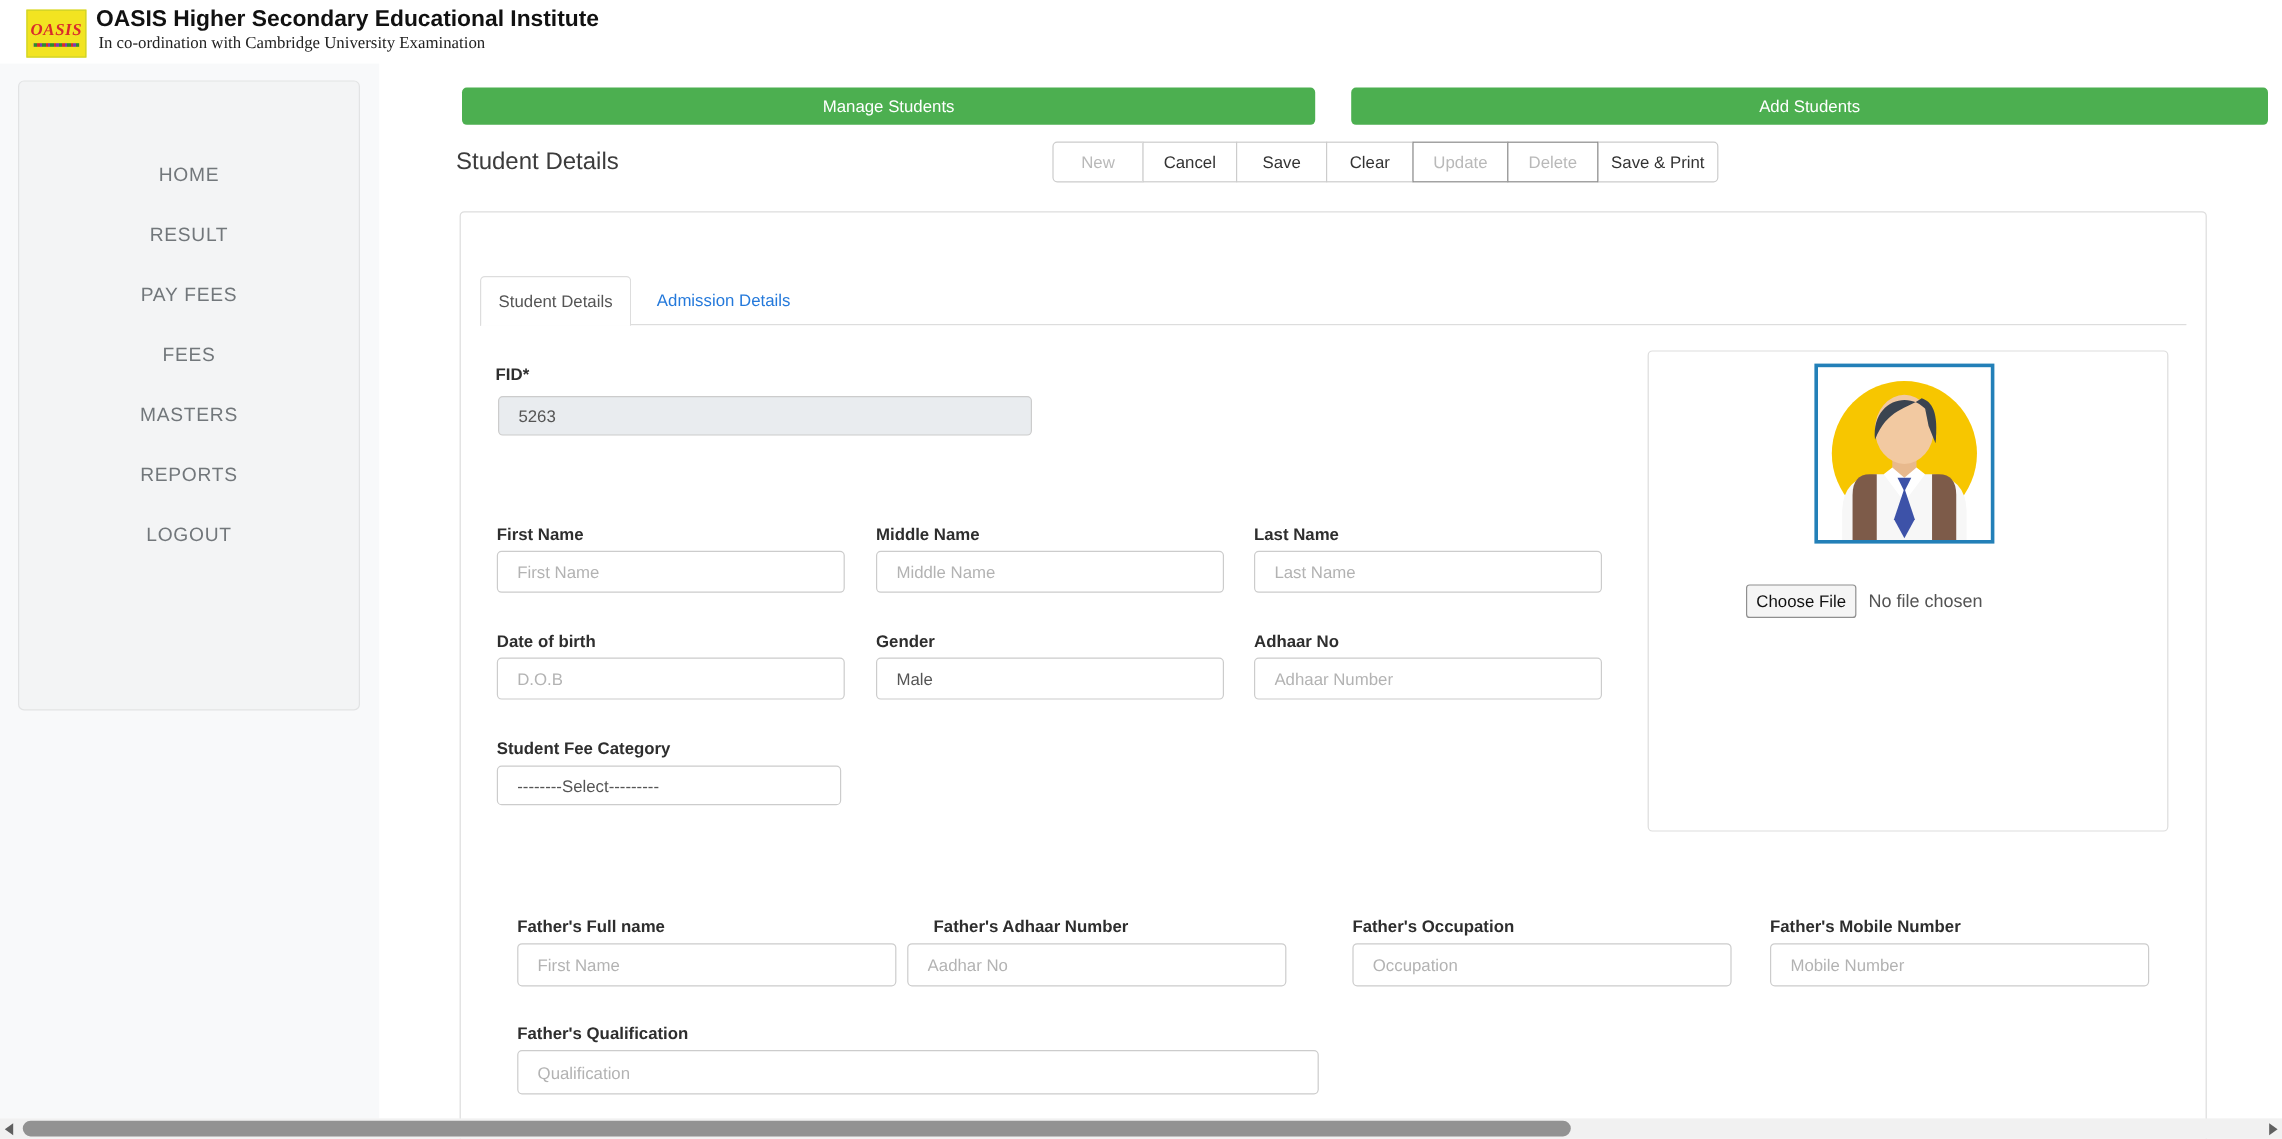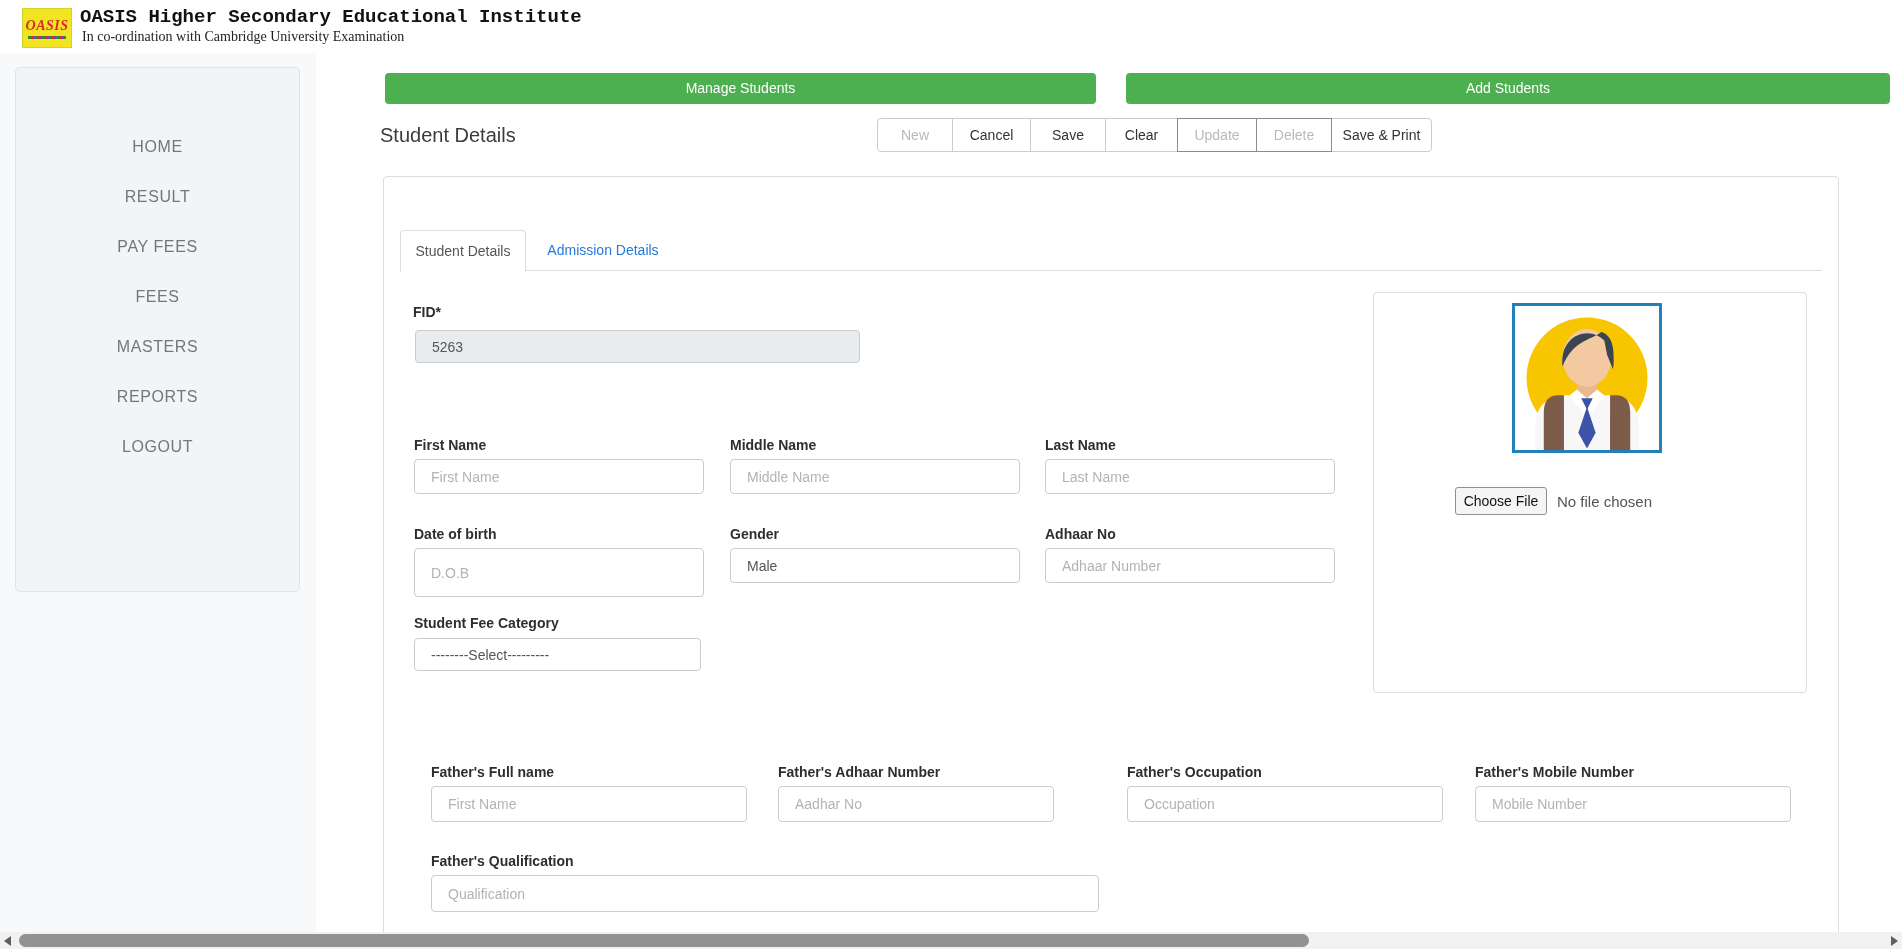--- a/index.html
+++ b/index.html
@@ -8,21 +8,21 @@
   .abs { position:absolute; }
 
   
   #header { left:0; top:0; width:1902px; height:53px; background:#fff; }
   #logo-box { left:22px; top:8px; width:50px; height:40px; background:#f2e421;
     border:1px solid #cdd32a; display:flex; flex-direction:column; align-items:center; justify-content:center; }
   #logo-text { color:#d92b2b; font-weight:bold; font-style:italic; font-size:14px; letter-spacing:0.5px;
     font-family:"Liberation Serif", serif; }
   #logo-underline { width:38px; height:3px; margin-top:2px;
     background:repeating-linear-gradient(90deg,#2e8b2e 0 3px,#d92b2b 3px 5px,#7a3bb5 5px 7px); }
-  #inst-title { left:80px; top:6px; font-family:Liberation Mono, monospace; font-weight:bold;
+  #inst-title { left:80px; top:6px; font-family:Liberation Sans, sans-serif; font-weight:bold;
     font-size:19px; color:#111; }
   #inst-subtitle { left:82px; top:29px; font-family:"Liberation Serif", serif;
     font-size:14px; color:#222; }
 
   
   #side-col { left:0; top:53px; width:316px; height:879px; background:#f8f9fa; }
   #side-card { left:15px; top:14px; width:285px; height:525px; background:#f3f4f5;
     border:1px solid #e2e3e4; border-radius:5px; padding-top:54px; }
   .side-item { height:50px; line-height:50px; text-align:center; color:#72777b;
     font-size:16px; letter-spacing:0.6px; cursor:pointer; }
@@ -136,21 +136,21 @@
 <div class="abs f-label" style="left:730px; top:437px">Middle Name</div>
 <div class="f-wrap" style="left:730px; top:459px; width:290px; height:35px">
   <input class="f-input" placeholder="Middle Name" style="">
 </div>
 <div class="abs f-label" style="left:1045px; top:437px">Last Name</div>
 <div class="f-wrap" style="left:1045px; top:459px; width:290px; height:35px">
   <input class="f-input" placeholder="Last Name" style="">
 </div>
 
 <div class="abs f-label" style="left:414px; top:526px">Date of birth</div>
-<div class="f-wrap" style="left:414px; top:548px; width:290px; height:49px">
+<div class="f-wrap" style="left:414px; top:548px; width:290px; height:35px">
   <input class="f-input" placeholder="D.O.B" style="">
 </div>
 <div class="abs f-label" style="left:730px; top:526px">Gender</div>
 <div class="f-wrap" style="left:730px; top:548px; width:290px; height:35px">
   <div class="f-input f-value">Male</div>
 </div>
 <div class="abs f-label" style="left:1045px; top:526px">Adhaar No</div>
 <div class="f-wrap" style="left:1045px; top:548px; width:290px; height:35px">
   <input class="f-input" placeholder="Adhaar Number" style="">
 </div>
@@ -179,21 +179,21 @@
 <div id="file-row" class="abs">
   <div id="choose-file-btn">Choose File</div>
   <div id="file-status">No file chosen</div>
 </div>
 
 <div class="abs f-label" style="left:431px; top:764px">Father's Full name</div>
 <div class="f-wrap" style="left:431px; top:786px; width:316px; height:36px">
   <input class="f-input" placeholder="First Name" style="">
 </div>
 <div class="abs f-label" style="left:778px; top:764px">Father's Adhaar Number</div>
-<div class="f-wrap" style="left:778px; top:786px; width:276px; height:36px">
+<div class="f-wrap" style="left:756px; top:786px; width:316px; height:36px">
   <input class="f-input" placeholder="Aadhar No" style="">
 </div>
 <div class="abs f-label" style="left:1127px; top:764px">Father's Occupation</div>
 <div class="f-wrap" style="left:1127px; top:786px; width:316px; height:36px">
   <input class="f-input" placeholder="Occupation" style="">
 </div>
 <div class="abs f-label" style="left:1475px; top:764px">Father's Mobile Number</div>
 <div class="f-wrap" style="left:1475px; top:786px; width:316px; height:36px">
   <input class="f-input" placeholder="Mobile Number" style="">
 </div>

